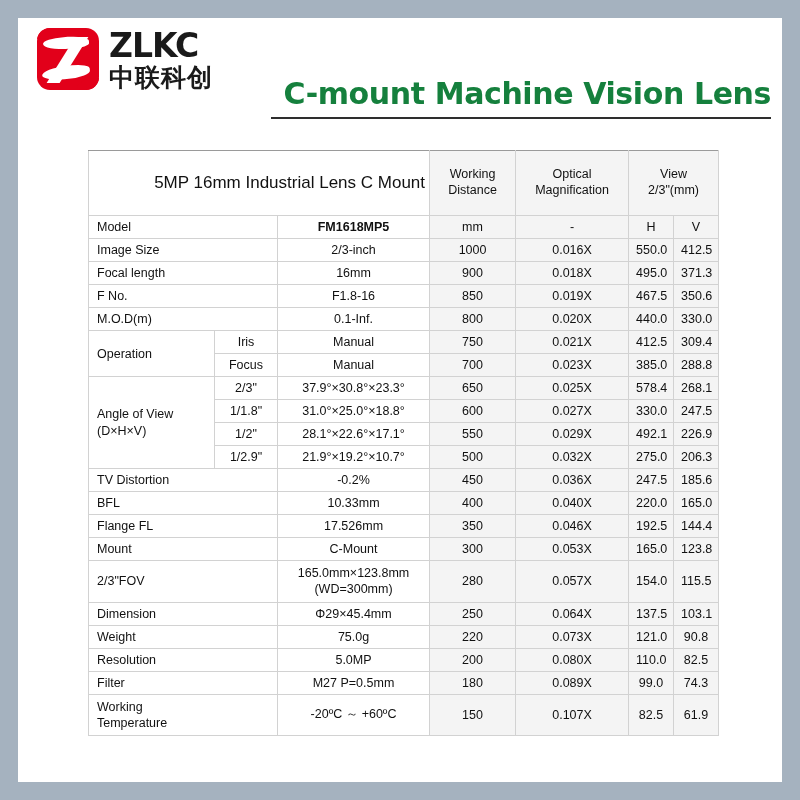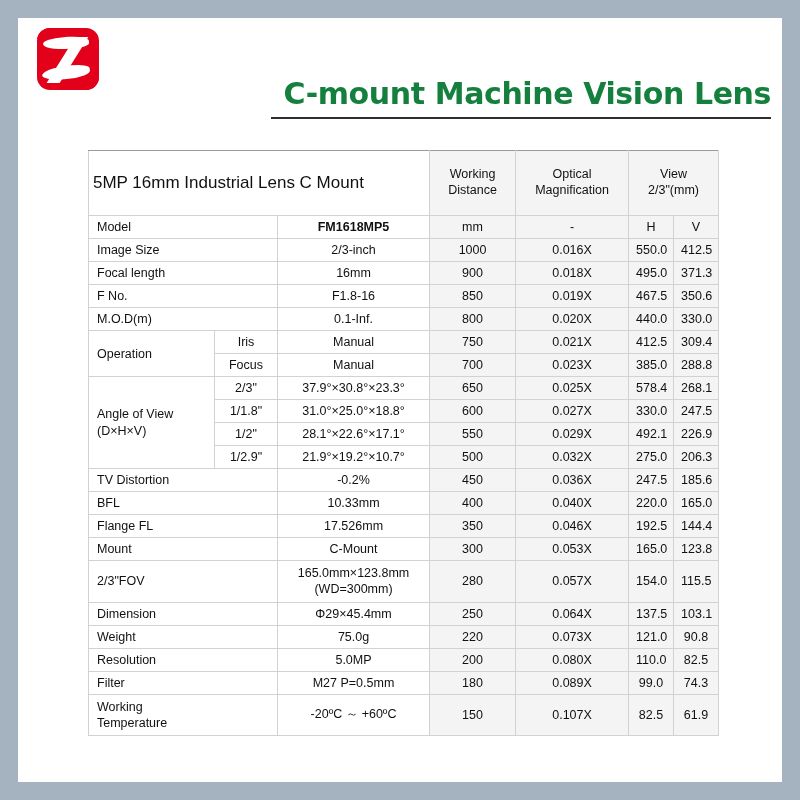--- a/index.html
+++ b/index.html
@@ -131,21 +131,21 @@
   }
   #spec-table tr.hdr td { border-top: 1px solid #9a9a9a; }
   #spec-table td.lbl { text-align: left; padding-left: 8px; }
   #spec-table td.sub { text-align: center; }
   #spec-table td.val { text-align: center; }
   #spec-table td.num {
     text-align: center;
     background: #f4f4f4;
   }
   #spec-table tr.hdr td.title-cell {
-    text-align: left;
+    text-align: right;
     font-size: 17px;
     padding: 22px 4px;
   }
   #spec-table tr.hdr td.num {
     text-align: center;
     line-height: 1.25;
     padding: 5px 3px;
   }
   #spec-table td.bold { font-weight: bold; }
   .nowrap { white-space: nowrap; }
@@ -158,20 +158,24 @@
 
   <div id="header">
 
     <div id="logo-block">
       <div id="logo-mark">
         <div class="swoosh-a"></div>
         <div class="slash"></div>
         <div class="swoosh-b"></div>
         <div class="cut-tl"></div>
         <div class="cut-br"></div>
+      </div>
+      <div id="logo-text">
+        <div id="logo-latin">ZLKC</div>
+        <div id="logo-cn">中联科创</div>
       </div>
     </div>
 
     <div id="title-wrap">
       <div id="page-title">C-mount Machine Vision Lens</div>
       <div id="title-rule"></div>
     </div>
 
   </div>
 

